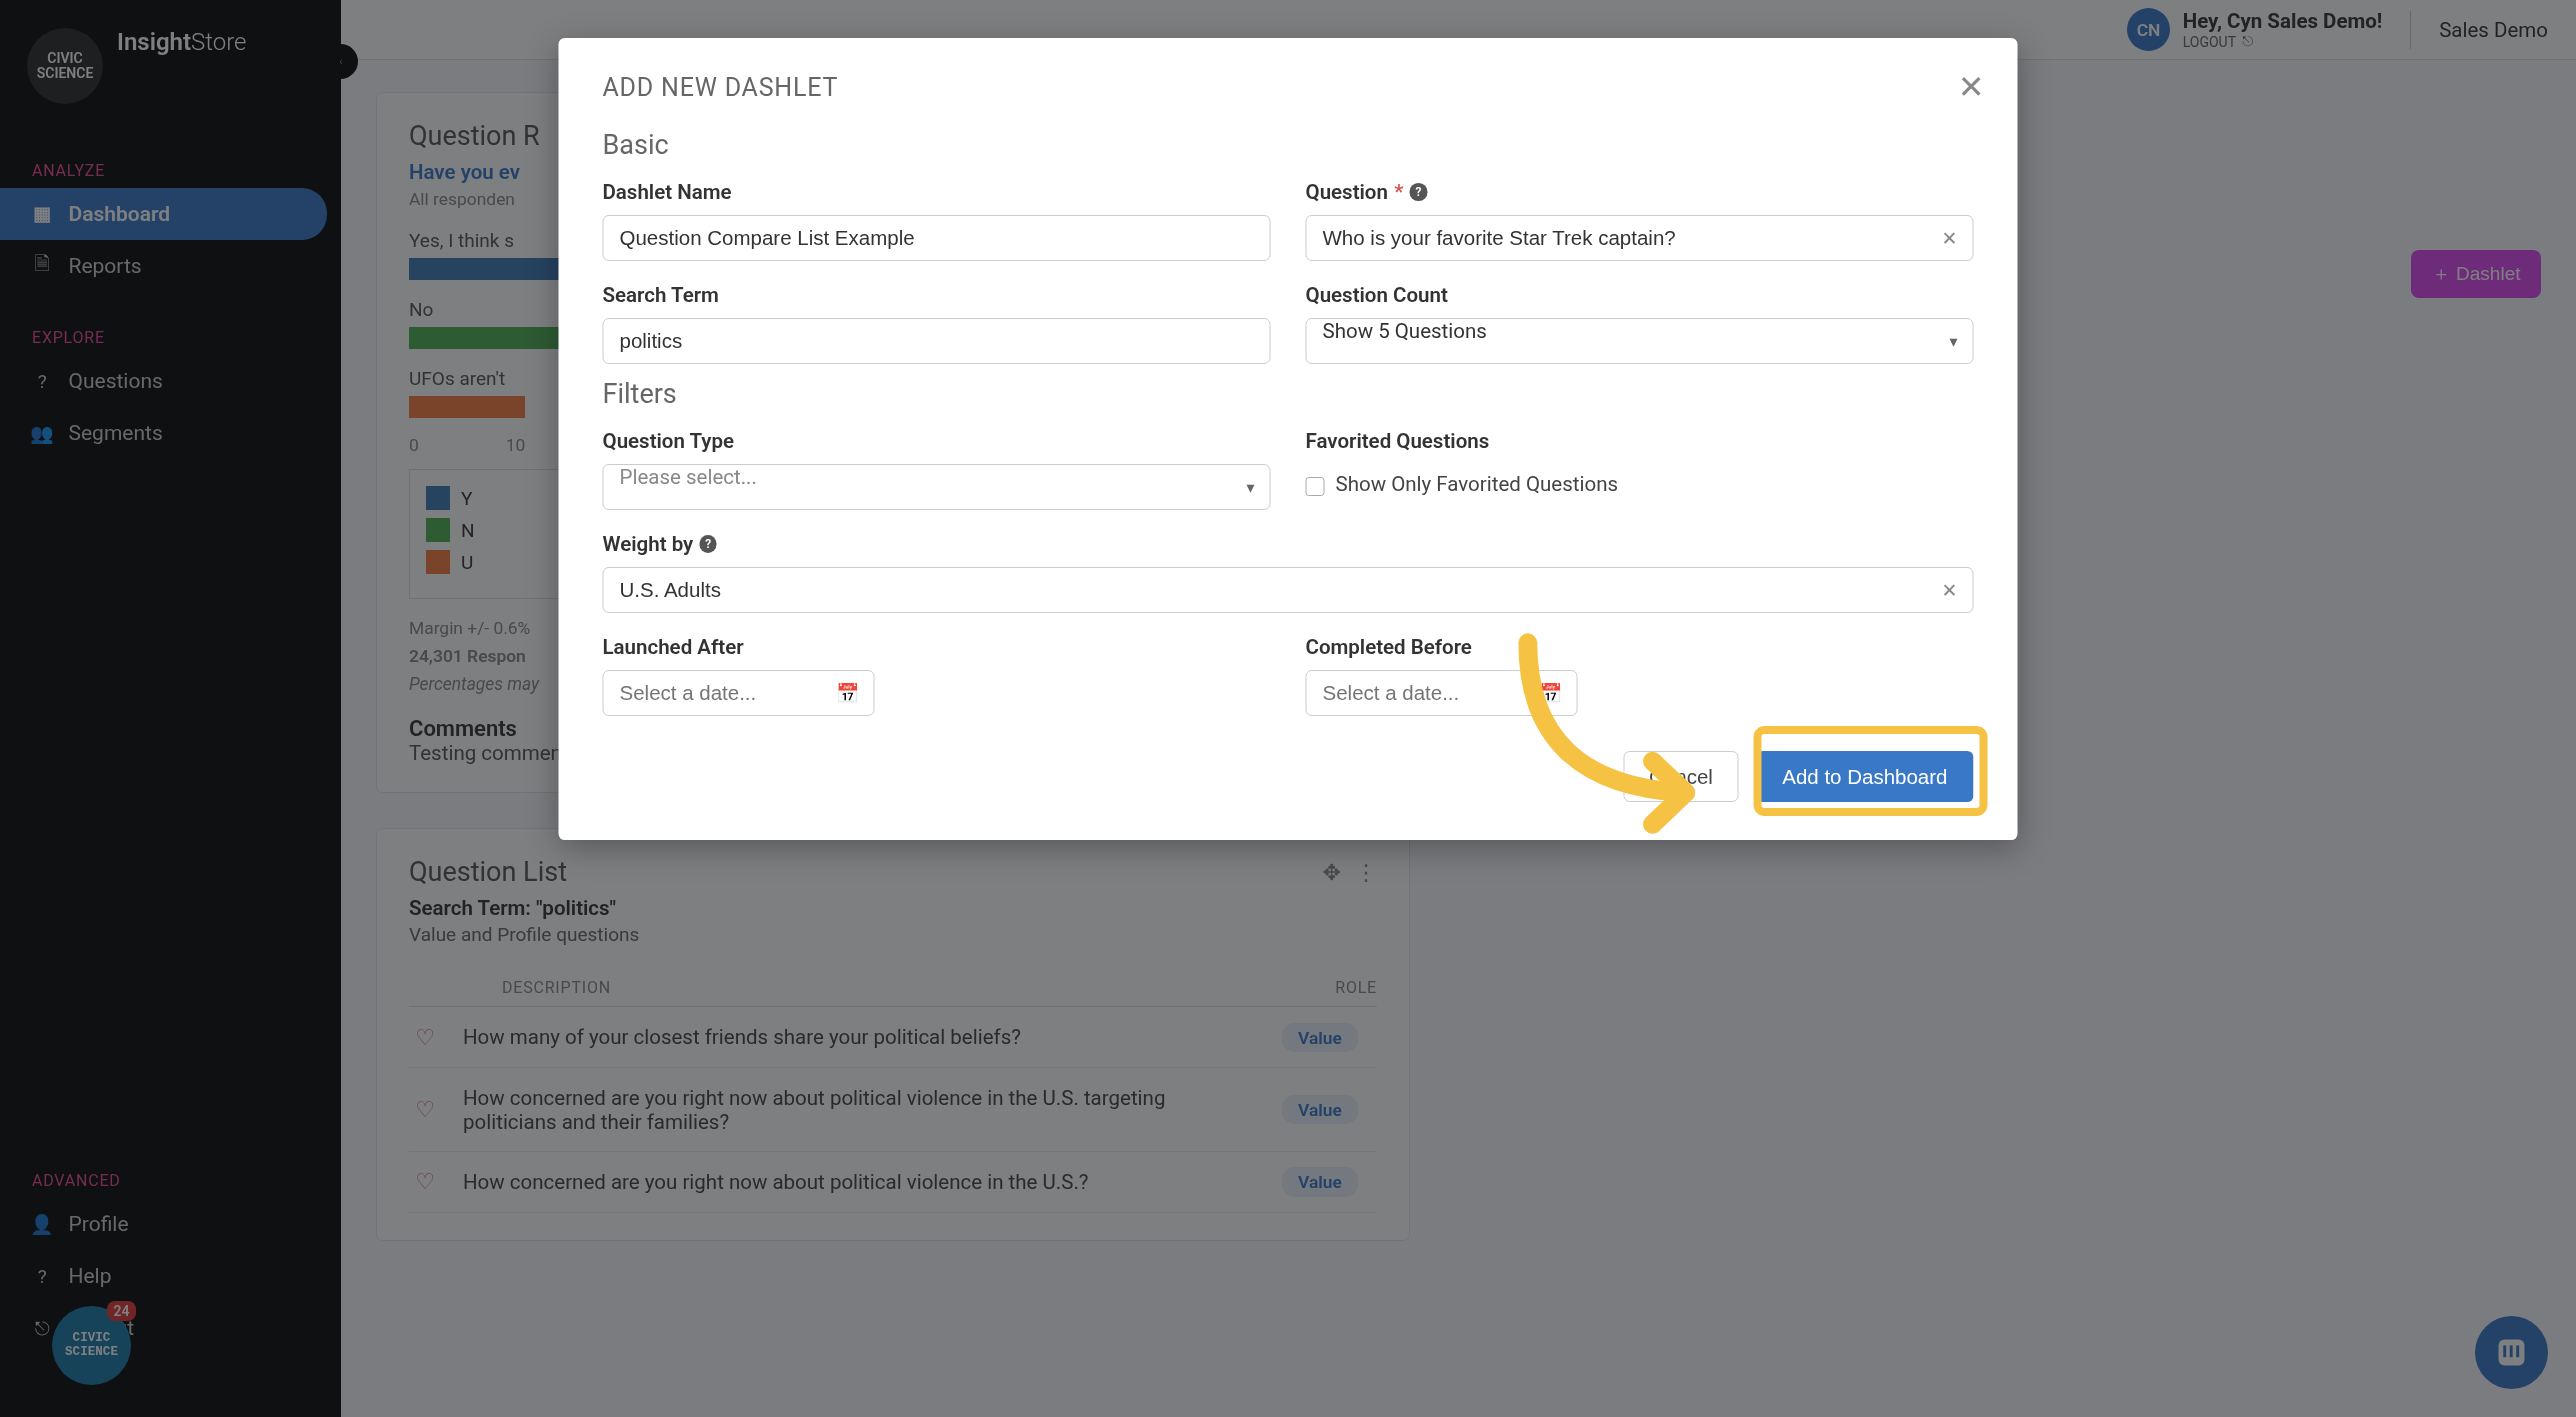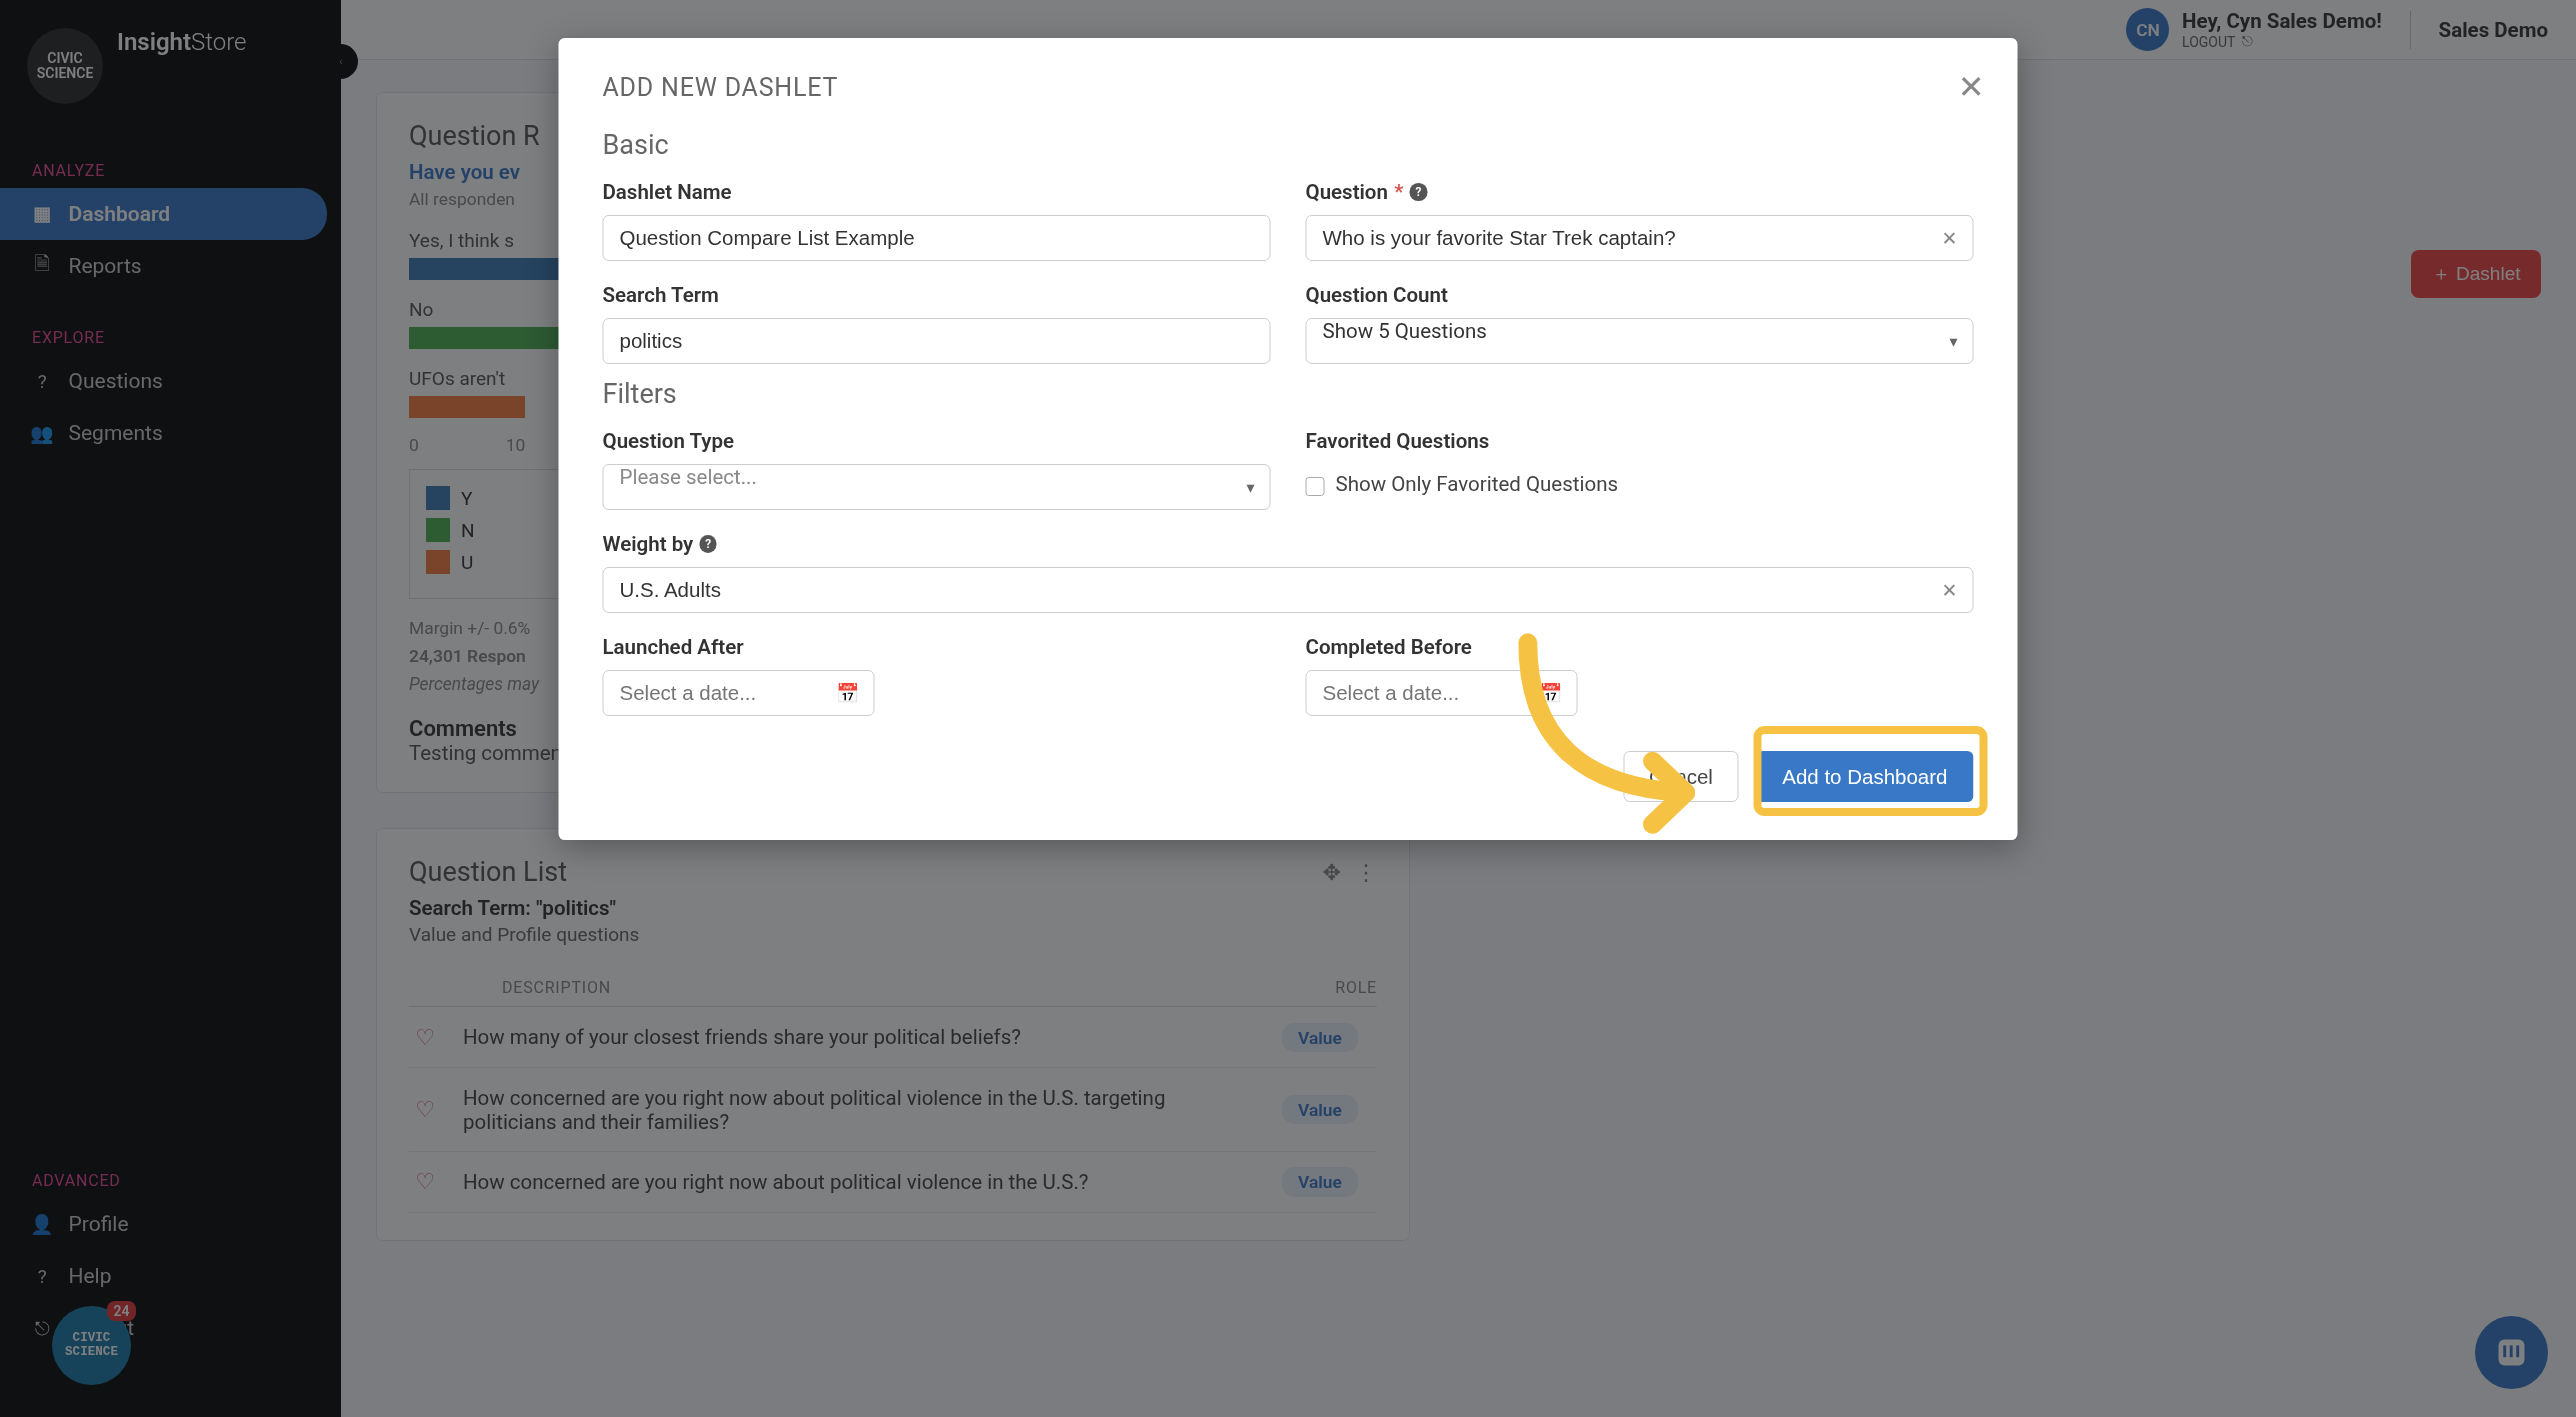--- a/index.html
+++ b/index.html
@@ -23,26 +23,26 @@
 .chat-badge { position: absolute; top: -4.7px; right: -4.7px; background: #e53935; color: #fff; font-size: 14px; border-radius: 8px; padding: 1.6px 6.3px; }
 
 
 .topbar { position: fixed; top: 0; left: 341px; right: 0; height: 60px; background: #fff; border-bottom: 0.8px solid #e0e0e0; display: flex; align-items: center; justify-content: flex-end; padding: 0 28px; gap: 28px; z-index: 4; }
 .topbar-user { display: flex; align-items: center; gap: 12.6px; justify-content: space-between; }
 .user-avatar { width: 43px; height: 43px; border-radius: 50%; background: #3878c7; color: #fff; display: flex; align-items: center; justify-content: center; font-weight: 600; font-size: 17.4px; }
 .user-text { text-align: left; }
 .user-greeting { font-weight: 700; font-size: 20.5px; }
 .user-logout { font-size: 14px; text-transform: uppercase; color: #666; display: flex; align-items: center; gap: 6.3px; }
 .topbar-divider { width: 0.8px; height: 38px; background: #ccc; }
-.topbar-link { font-size: 20.5px; font-weight: 700; color: #333; text-decoration: none; }
+.topbar-link { font-size: 20.5px; font-weight: 400; color: #333; text-decoration: none; }
 
 
 .main { position: fixed; top: 60px; left: 341px; right: 0; bottom: 0; padding: 32px 35px; overflow: auto; z-index: 3; }
 .add-dashlet-bar { display: flex; justify-content: flex-end; margin-bottom: 16px; }
-.btn-primary-sm { background: #ef4444; color: #fff; border: none; border-radius: 8px; padding: 11px 20.5px; font-size: 19px; cursor: pointer; }
+.btn-primary-sm { background: #d946ef; color: #fff; border: none; border-radius: 8px; padding: 11px 20.5px; font-size: 19px; cursor: pointer; }
 .panel { background: #fff; border: 0.8px solid #e5e5e5; border-radius: 6.3px; padding: 27px 32px; margin-bottom: 35px; width: 1034px; }
 .panel-title { font-size: 27px; color: #555; margin-bottom: 8px; display: flex; justify-content: space-between; align-items: center; }
 .panel-subtitle { color: #3878c7; font-size: 20.5px; font-weight: 600; margin-bottom: 4.7px; }
 .panel-meta { color: #888; font-size: 17.4px; margin-bottom: 20.5px; }
 .bar-row { margin-bottom: 17.4px; }
 .bar-label { font-size: 19px; color: #555; margin-bottom: 6.3px; }
 .bar-track { height: 22px; background: transparent; }
 .bar-fill { height: 100%; }
 .bar-blue { background: #3c7ab5; }
 .bar-green { background: #4caf50; }

